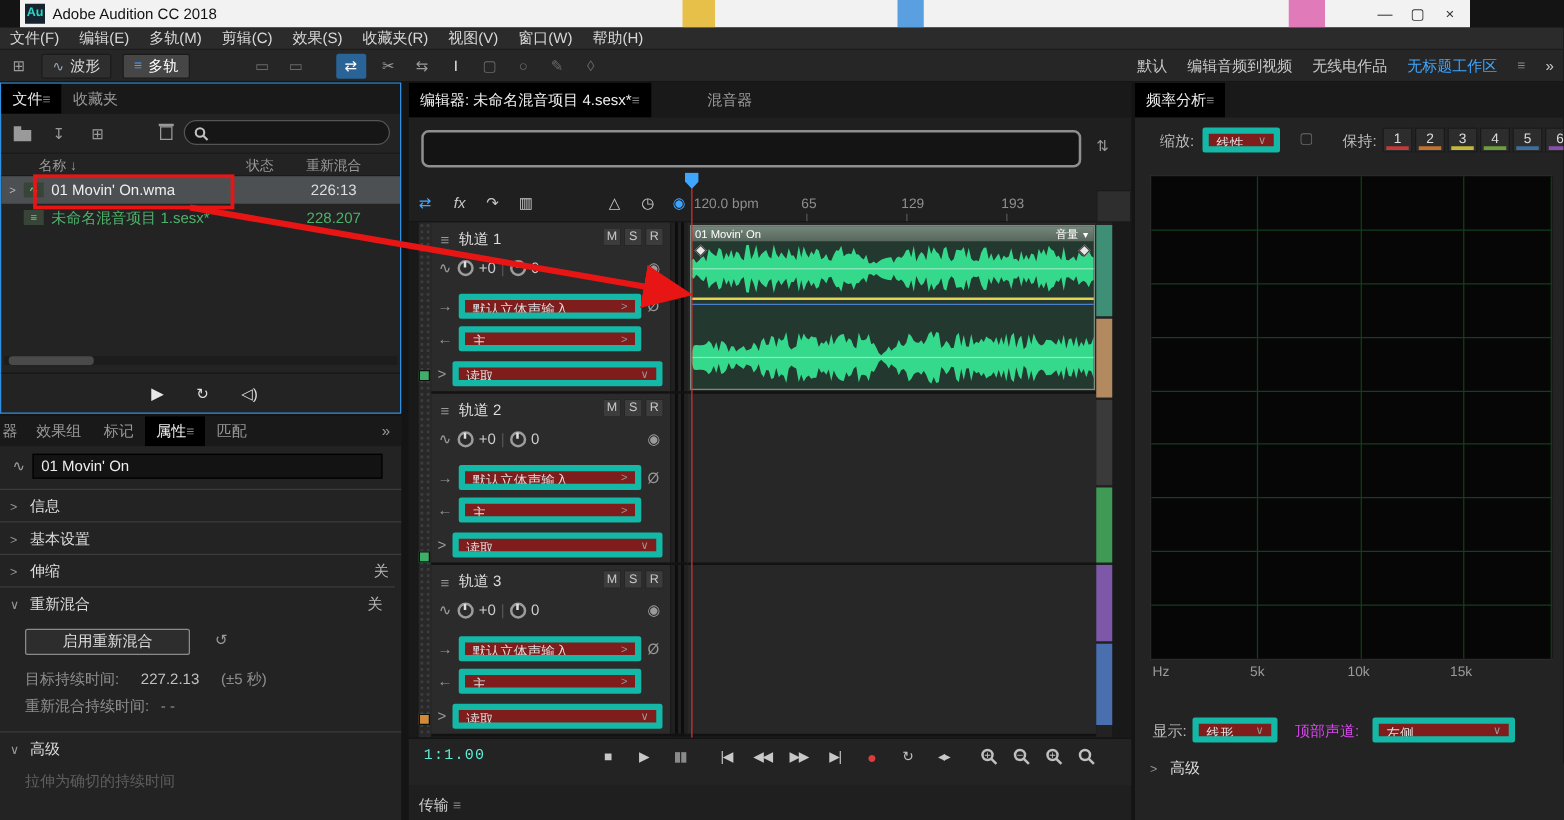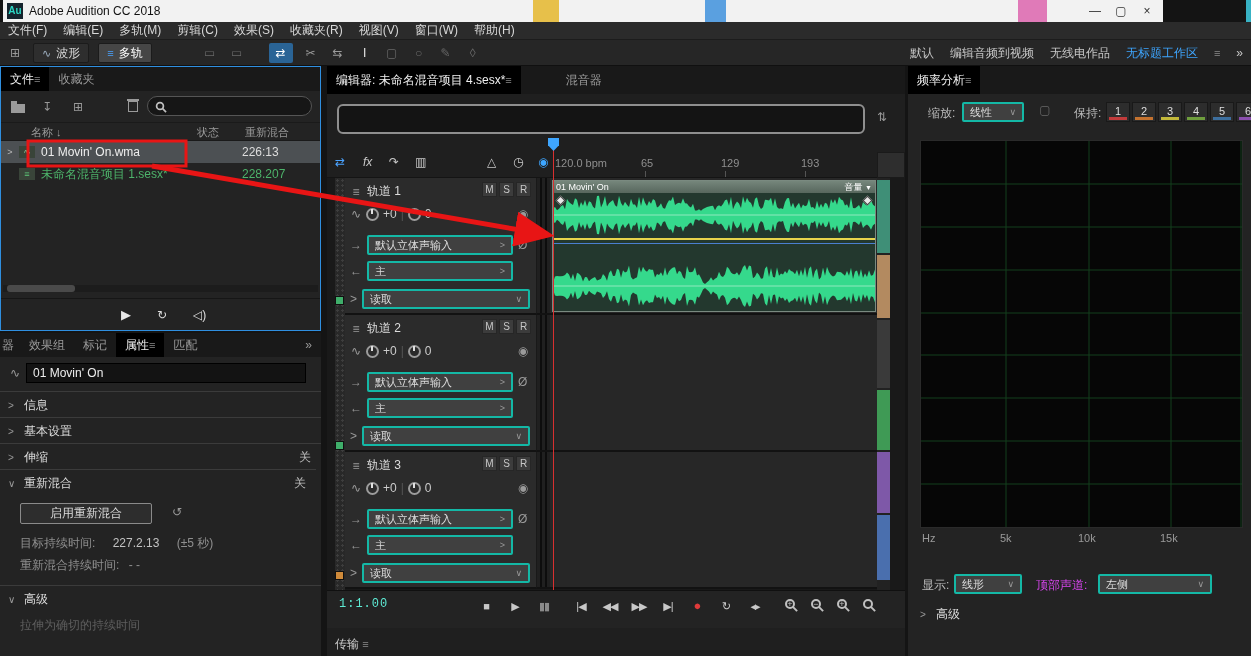--- a/index.html
+++ b/index.html
@@ -1,19 +1,19 @@
 <!DOCTYPE html>
 <html><head>
 <meta charset="utf-8">
 <style>
 *{margin:0;padding:0;box-sizing:border-box}
 body{width:1251px;height:656px;overflow:hidden;background:#141414}
 .app{position:relative;width:1251px;height:656px;background:#141414;font-family:"Liberation Sans","DejaVu Sans",sans-serif;font-size:12px;color:#ccc;overflow:hidden}
 
-.titlebar{position:absolute;left:3px;top:0;width:1160px;height:22px;background:#f2f2f2}
+.titlebar{position:absolute;left:16px;top:0;width:1160px;height:22px;background:#f2f2f2}
 .au-logo{position:absolute;left:4px;top:3px;width:16px;height:16px;background:#15242e;color:#2bd6c4;font-size:10px;font-weight:bold;text-align:center;line-height:16px}
 .title-text{position:absolute;left:26px;top:4px;color:#111}
 .winbtn{position:absolute;top:0;width:24px;height:22px;text-align:center;line-height:22px;color:#333;font-size:12px}
 .frag{position:absolute;top:0;height:22px}
 
 .menubar{position:absolute;left:0;top:22px;width:1251px;height:18px;background:#2b2b2b;display:flex;align-items:center;border-bottom:1px solid #1c1c1c}
 .menu-item{padding:0 8px;color:#d8d8d8}
 
 .toolbar{position:absolute;left:0;top:40px;width:1251px;height:26px;background:#262626;border-bottom:1px solid #101010}
 .tb-left{position:absolute;left:6px;top:0;height:26px;display:flex;align-items:center;gap:9px}
@@ -42,21 +42,21 @@
 .folder-ic::before{content:"";position:absolute;top:-3px;left:0;width:6px;height:3px;background:#9a9a9a}
 .trash-ic{position:relative;width:10px;height:11px;border:1px solid #9a9a9a;margin-left:28px}
 .trash-ic::before{content:"";position:absolute;top:-3px;left:-2px;width:12px;height:2px;background:#9a9a9a}
 .search-box{position:absolute;right:8px;top:5px;width:165px;height:20px;background:#161616;border:1px solid #555;border-radius:10px;display:flex;align-items:center;padding-left:7px;gap:5px}
 .search-box .mag{transform:scale(.85)}
 .fp-cols{position:absolute;left:0;top:56px;right:0;height:18px;color:#999;font-size:11px;border-bottom:1px solid #1a1a1a}
 .frow{position:absolute;left:0;right:0;height:22px;display:flex;align-items:center}
 .frow .chev{width:18px;text-align:center;color:#bbb;font-size:9px}
 .fic{width:16px;height:12px;background:#394439;color:#8fd7a0;font-size:9px;text-align:center;line-height:12px;margin-right:6px}
 .frow .fname{flex:1;color:#eee;white-space:nowrap;overflow:hidden}
-.frow .fdur{width:72px;text-align:left;margin-right:6px;color:#ddd}
+.frow .fdur{width:72px;text-align:center;margin-right:17px;color:#ddd}
 .hscroll-track{position:absolute;left:2px;right:2px;bottom:38px;height:7px;background:#1c1c1c}
 .hscroll{position:absolute;left:4px;width:68px;height:7px;background:#4a4a4a;border-radius:3px}
 .fp-bottom{position:absolute;left:0;right:0;bottom:0;height:32px;border-top:1px solid #161616;display:flex;align-items:center;gap:26px;padding-left:120px;color:#ddd}
 
 .sec{position:relative;height:26px;line-height:26px;border-top:1px solid #3b3b3b;padding-left:8px;color:#ddd}
 .sec .chev{display:inline-block;width:16px;color:#999;font-size:10px}
 .sec .state{position:absolute;right:10px;top:0;color:#b8b8b8}
 .name-box{position:absolute;left:26px;top:30px;width:280px;height:20px;background:#131313;border:1px solid #000;color:#eee;line-height:18px;padding-left:6px}
 .btn{display:inline-block;background:#2d2d2d;border:1px solid #8a8a8a;border-radius:2px;color:#ddd;text-align:center}
 .plabel{color:#8f8f8f}
@@ -73,21 +73,21 @@
 .thead{position:absolute;left:18px;top:0;width:192px;height:137px;background:#2b2b2b;border-right:1px solid #191919;border-bottom:2px solid #121212}
 .tmeter{position:absolute;left:210px;top:0;width:13px;height:137px;border-bottom:2px solid #121212;background:linear-gradient(90deg,#202020 0 3px,#0d0d0d 3px 5px,#202020 5px 8px,#0d0d0d 8px 10px,#202020 10px 13px)}
 .tlane{position:absolute;left:223px;top:0;width:327px;height:137px;background:#272727;border-bottom:2px solid #121212}
 .thr1{position:absolute;left:5px;top:5px;display:flex;align-items:center;gap:5px;color:#ddd}
 .msrbox{position:absolute;right:5px;top:4px;display:flex;gap:2px}
 .msr{width:15px;height:15px;background:#3c3c3c;border:1px solid #262626;color:#c8c8c8;font-size:10px;text-align:center;line-height:14px}
 .vrow{position:absolute;left:5px;top:29px;width:182px;display:flex;align-items:center;gap:4px;color:#ccc}
 .knob{display:inline-block;width:13px;height:13px;border-radius:50%;border:2px solid #9c9c9c;position:relative}
 .knob::after{content:"";position:absolute;left:3px;top:-1px;width:2px;height:5px;background:#e0e0e0}
 .iorow{position:absolute;left:5px;display:flex;align-items:center;gap:5px;color:#999}
-.dd{display:flex;align-items:center;background:#404040;border:2px solid #14b8a6;border-radius:2px;height:20px;padding:0 6px;color:#ddd;font-size:11px;white-space:nowrap}
+.dd{display:flex;background:#7f1d1d;border:5px solid #14b8a6;border-radius:2px;height:20px;padding:0 6px;color:#ddd;font-size:11px;white-space:nowrap}
 .dd .lbl{flex:1;overflow:hidden;text-overflow:ellipsis;text-align:left}
 .dd .arr{color:#999;font-size:9px;margin-left:5px}
 .colorbar{position:absolute;left:550px;top:0;width:13px;height:412px;background:#222}
 .cseg{position:absolute;left:0;width:13px}
 .rgap{position:absolute;left:563px;top:0;width:15px;height:412px;background:#191919}
 .csq{position:absolute;left:8px;width:9px;height:9px;border:1px solid #101010}
 .clip{position:absolute;left:2px;top:2px;width:324px;height:132px;background:#23382e;border:1px solid #7a8a80}
 .clip-h{position:absolute;left:0;top:0;width:100%;height:12px;background:linear-gradient(#75867b,#57675d);color:#fff;font-size:9px;line-height:12px;padding:0 3px;display:flex;justify-content:space-between}
 .fadeh{position:absolute;width:7px;height:7px;background:#e8e8e8;border:1px solid #444;transform:rotate(45deg)}
 .env{position:absolute;left:0;width:100%;height:2px}

